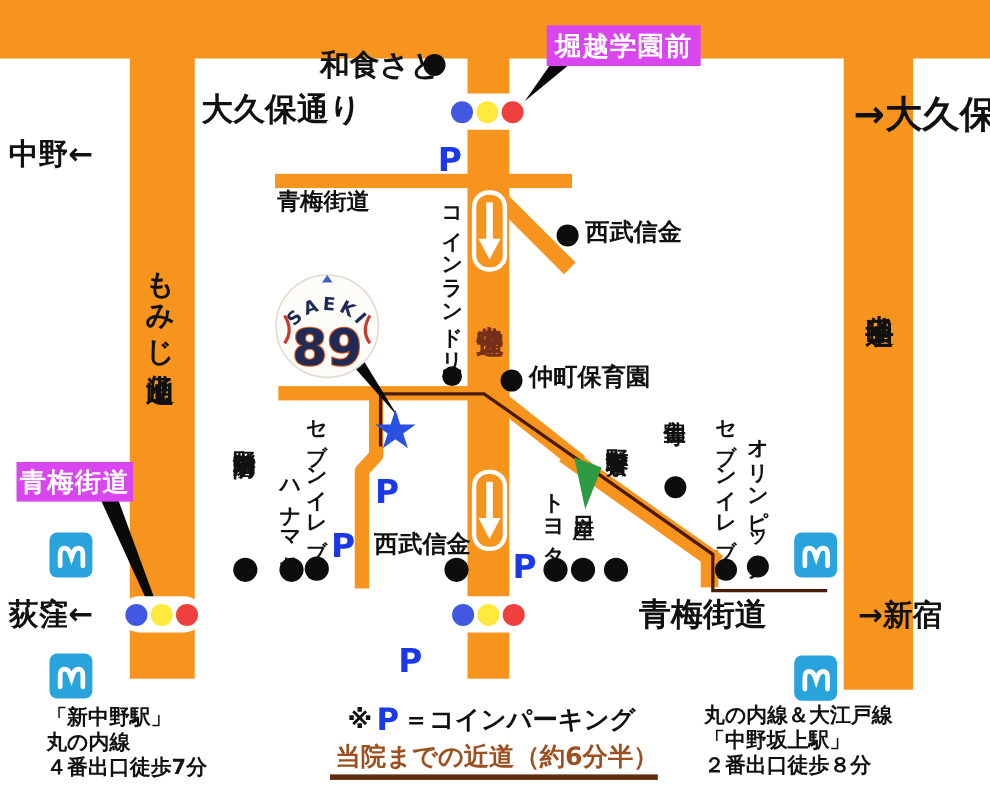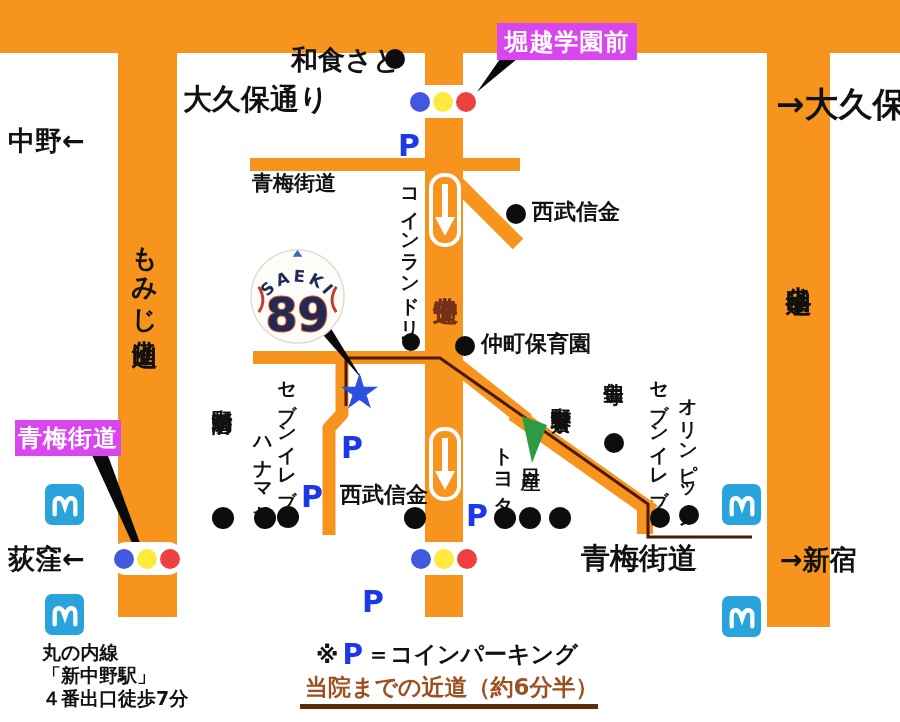--- a/index.html
+++ b/index.html
@@ -198,18 +198,23 @@
 
   <div class="legendrow" style="left:316px;top:638px;">
     <span>※</span>
     <span class="bigP">P</span>
     <span>＝コインパーキング</span>
   </div>
   <div class="shortcut" style="left:305px;top:672px;">当院までの近道（約6分半）</div>
   <div class="underline" style="left:300px;top:704px;width:298px;height:5px;"></div>
 
   <div class="station" style="left:42px;top:641px;">
+    <div>「新中野駅」</div>
     <div>丸の内線</div>
-    <div>「新中野駅」</div>
     <div>４番出口徒歩7分</div>
   </div>
+  <div class="station" style="left:640px;top:639px;">
+    <div>丸の内線＆大江戸線</div>
+    <div>「中野坂上駅」</div>
+    <div>２番出口徒歩８分</div>
+  </div>
 
 </div>
 
 </body></html>

